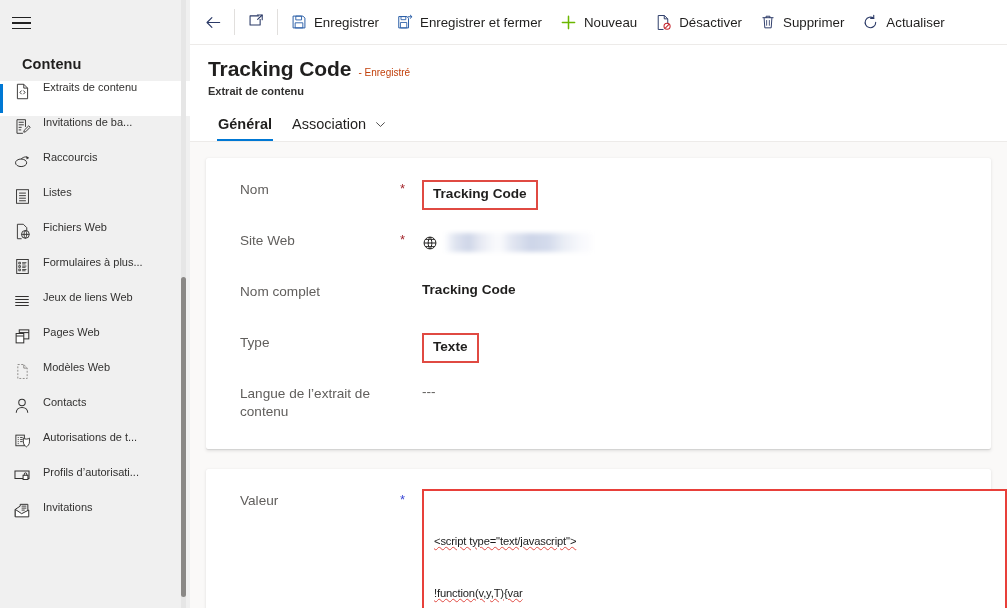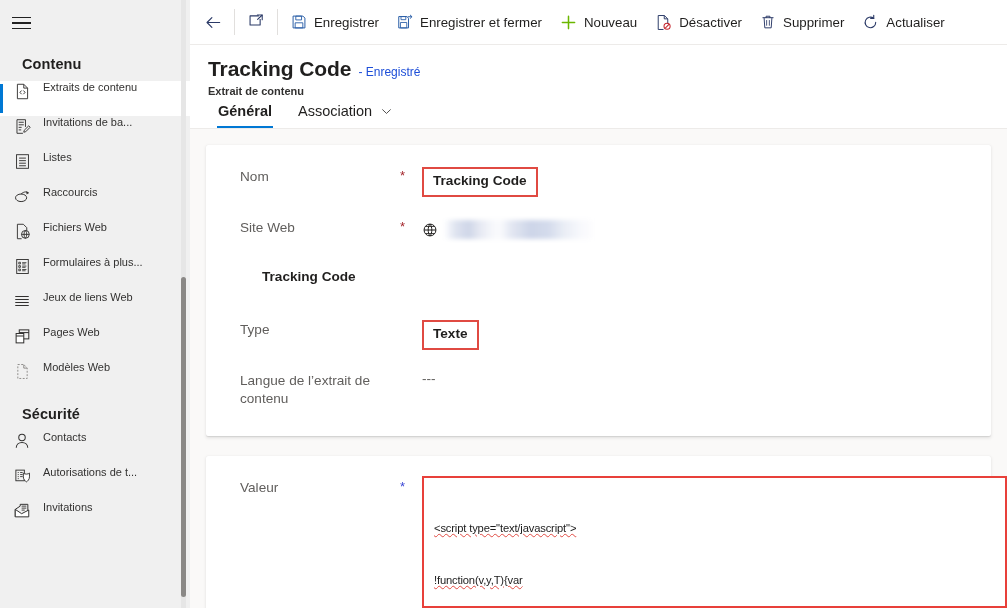--- a/index.html
+++ b/index.html
@@ -127,28 +127,28 @@
     flex: 0 0 auto;
     border-bottom: 1px solid #edebe9;
   }
   .title-row {
     display: flex; align-items: baseline; gap: 7px;
   }
   .rec-title {
     font-size: 21px; font-weight: 600; color: #201f1e;
     letter-spacing: -.1px;
   }
-  .rec-status { font-size: 12px; color: #1d4ed8; }
+  .rec-status { font-size: 10px; color: #c2410c; }
   .rec-sub {
     font-size: 11px; font-weight: 600; color: #323130;
     margin-top: 4px;
   }
   .tabs {
     display: flex; align-items: flex-end;
-    gap: 6px; text-align: center;
+    margin-top: 13px;  text-align: center;
   }
   .tab {
     position: relative;
     padding: 6px 10px 9px 10px;
     font-size: 14.5px;
     color: #201f1e;
     cursor: pointer;
     display:flex; align-items:center; gap:8px;
   }
   .tab.active { font-weight: 600; }
@@ -276,42 +276,42 @@
             <path d="M3.5 2v16h7" fill="none" stroke="#323130" stroke-width="1.1"></path>
             <path d="M5.5 5h6M5.5 8h6M5.5 11h3.5M5.5 14h3" stroke="#323130" stroke-width="1.1"></path>
             <path d="M17.3 9.2 19 10.9l-5.3 5.3-2.2.5.5-2.2z" fill="none" stroke="#323130" stroke-width="1.1" stroke-linejoin="round"></path>
           </svg>
       </span>
       <span class="lbl">Invitations de ba...</span>
     </div>
 
     <div class="nav-item">
       <span class="ico">
-        <svg width="17" height="17" viewBox="0 0 20 20">
-            <rect x="3" y="2" width="14" height="16" fill="none" stroke="#323130" stroke-width="1.1"></rect>
-            <path d="M6 6h8M6 9h8M6 12h8M6 15h8" stroke="#323130" stroke-width="1.1"></path>
-          </svg>
-      </span>
-      <span class="lbl">Listes</span>
-    </div>
-
-    <div class="nav-item">
-      <span class="ico">
         <svg width="18" height="18" viewBox="0 0 20 20">
             <ellipse cx="9" cy="12" rx="6.2" ry="4.2" fill="none" stroke="#323130" stroke-width="1.1"></ellipse>
             <path d="M9 7.8c3.5-3.2 6.6-2.6 8.2-1.2" fill="none" stroke="#323130" stroke-width="1.1"></path>
             <path d="M14.6 4.6 17.8 6.3l-2.6 2.1z" fill="#323130"></path>
           </svg>
       </span>
       <span class="lbl">Raccourcis</span>
     </div>
 
     <div class="nav-item">
       <span class="ico">
         <svg width="17" height="17" viewBox="0 0 20 20">
+            <rect x="3" y="2" width="14" height="16" fill="none" stroke="#323130" stroke-width="1.1"></rect>
+            <path d="M6 6h8M6 9h8M6 12h8M6 15h8" stroke="#323130" stroke-width="1.1"></path>
+          </svg>
+      </span>
+      <span class="lbl">Listes</span>
+    </div>
+
+    <div class="nav-item">
+      <span class="ico">
+        <svg width="17" height="17" viewBox="0 0 20 20">
             <path d="M4 1.5h7L15 5.5v4" fill="none" stroke="#323130" stroke-width="1.1"></path>
             <path d="M4 1.5v17h5" fill="none" stroke="#323130" stroke-width="1.1"></path>
             <circle cx="13.4" cy="13.4" r="4.6" fill="none" stroke="#323130" stroke-width="1.1"></circle>
             <path d="M8.8 13.4h9.2M13.4 8.8c2.2 2.6 2.2 6.6 0 9.2-2.2-2.6-2.2-6.6 0-9.2z" fill="none" stroke="#323130" stroke-width="1.1"></path>
           </svg>
       </span>
       <span class="lbl">Fichiers Web</span>
     </div>
 
     <div class="nav-item">
@@ -349,21 +349,20 @@
     <div class="nav-item">
       <span class="ico">
         <svg width="17" height="17" viewBox="0 0 20 20">
             <path d="M4.5 1.8h7L15.5 6v12.2h-11z" fill="none" stroke="#8a8886" stroke-width="1.1" stroke-dasharray="2.2 1.8"></path>
             <path d="M11.5 1.8V6h4" fill="none" stroke="#8a8886" stroke-width="1.1"></path>
           </svg>
       </span>
       <span class="lbl">Modèles Web</span>
     </div>
 
-    <div class="nav-group-title">Sécurité</div>
 
     <div class="nav-item">
       <span class="ico">
         <svg width="18" height="18" viewBox="0 0 20 20">
             <circle cx="10" cy="6.2" r="3.6" fill="none" stroke="#323130" stroke-width="1.15"></circle>
             <path d="M3.6 17.5c0-3.6 2.9-5.9 6.4-5.9s6.4 2.3 6.4 5.9" fill="none" stroke="#323130" stroke-width="1.15"></path>
           </svg>
       </span>
       <span class="lbl">Contacts</span>
     </div>
@@ -372,20 +371,30 @@
       <span class="ico">
         <svg width="17" height="17" viewBox="0 0 20 20">
             <rect x="2.2" y="2.5" width="10" height="12.5" fill="none" stroke="#323130" stroke-width="1.1"></rect>
             <path d="M4.4 5.3h1.2M4.4 7.7h1.2M4.4 10.1h1.2M4.4 12.5h1.2M7.2 5.3h3M7.2 7.7h3M7.2 10.1h3" stroke="#323130" stroke-width="1"></path>
             <path d="M14.6 7.2c1.6 0 2.9-.6 3.6-1.2v4.4c0 3.1-2.2 5.2-3.6 5.9-1.4-.7-3.6-2.8-3.6-5.9V6c.7.6 2 1.2 3.6 1.2z" fill="#fff" stroke="#323130" stroke-width="1.1" stroke-linejoin="round"></path>
           </svg>
       </span>
       <span class="lbl">Autorisations de t...</span>
     </div>
 
+    <div class="nav-item">
+      <span class="ico">
+        <svg width="18" height="18" viewBox="0 0 20 20">
+            <path d="M2.2 4.5h15.6v8.2H2.2z" fill="none" stroke="#323130" stroke-width="1.15"></path>
+            <path d="M11.2 9.2h5.4v4.6h-5.4z" fill="#fff" stroke="#323130" stroke-width="1.15"></path>
+            <path d="M12.5 9.2V7.9a1.4 1.4 0 0 1 2.8 0v1.3" fill="none" stroke="#323130" stroke-width="1.1"></path>
+          </svg>
+      </span>
+      <span class="lbl">Profils d’autorisati...</span>
+    </div>
 
     <div class="nav-item">
       <span class="ico">
         <svg width="18" height="18" viewBox="0 0 20 20">
             <path d="M2.5 16.5V8.2l5.5-3.6v-2h8.5v9.6" fill="none" stroke="#323130" stroke-width="1.1"></path>
             <path d="M9.6 4.6h5.2M9.6 6.8h5.2M9.6 9h3.4" stroke="#323130" stroke-width="1"></path>
             <path d="M2.5 8.2 9.6 13l7.9-4.1v7.6h-15z" fill="#fff" stroke="#323130" stroke-width="1.1" stroke-linejoin="round"></path>
           </svg>
       </span>
       <span class="lbl">Invitations</span>
@@ -525,20 +534,21 @@
                     <path d="M2.6 10h14.8M10 2.6c3 3.4 3 11.4 0 14.8-3-3.4-3-11.4 0-14.8z" fill="none" stroke="#201f1e" stroke-width="1.25"></path>
                     <path d="M4.4 5.6h11.2M4.4 14.4h11.2" fill="none" stroke="#201f1e" stroke-width="1.05"></path>
                   </svg>
               </span>
               <span class="blur-url"></span>
             </div>
           </div>
         </div>
 
         <div class="field">
+          <div class="f-label">Nom complet</div>
           <div class="f-req"></div>
           <div class="f-value plain">Tracking Code</div>
         </div>
 
         <div class="field">
           <div class="f-label">Type</div>
           <div class="f-req"></div>
           <div class="f-value">
             <span class="hl-box">Texte</span>
           </div>

